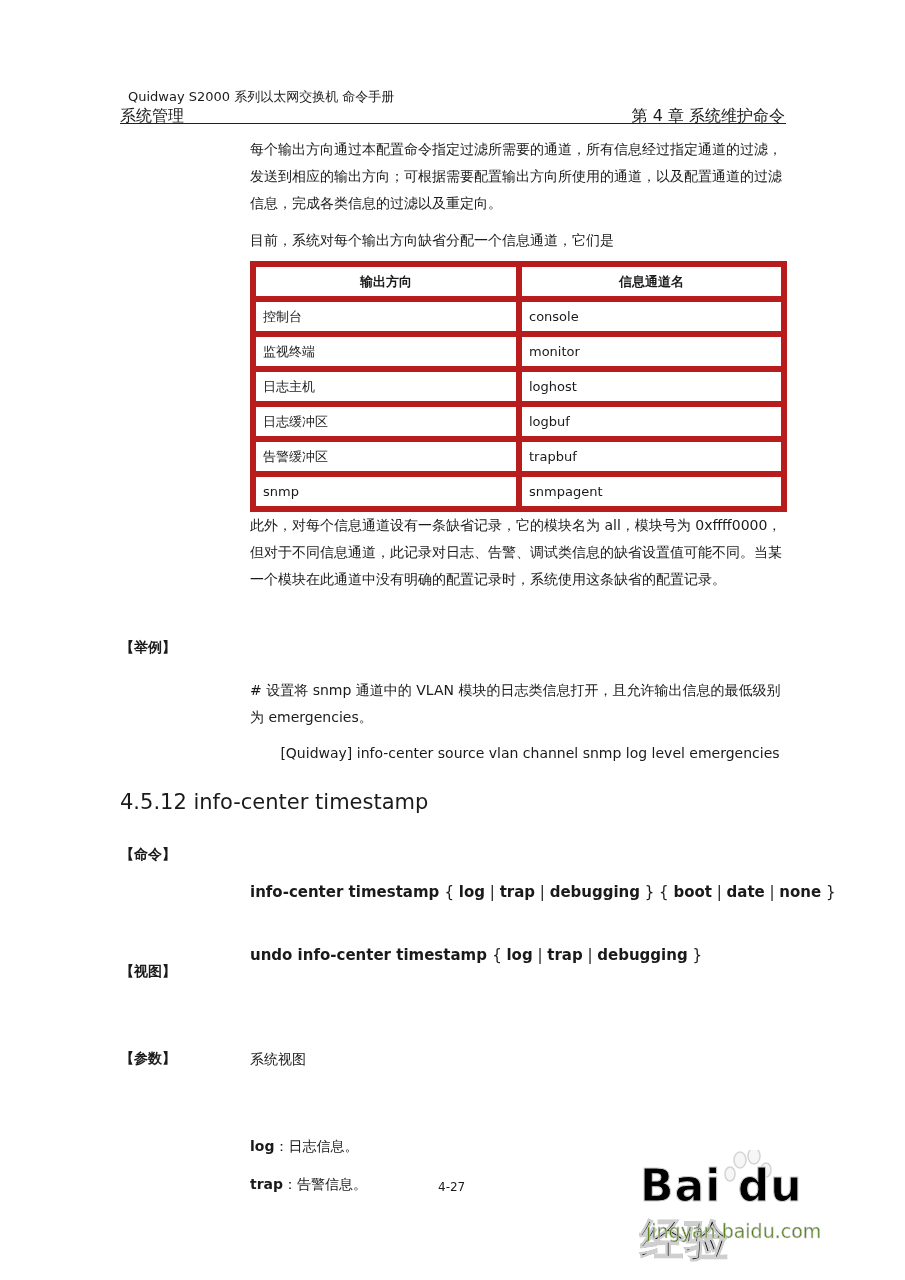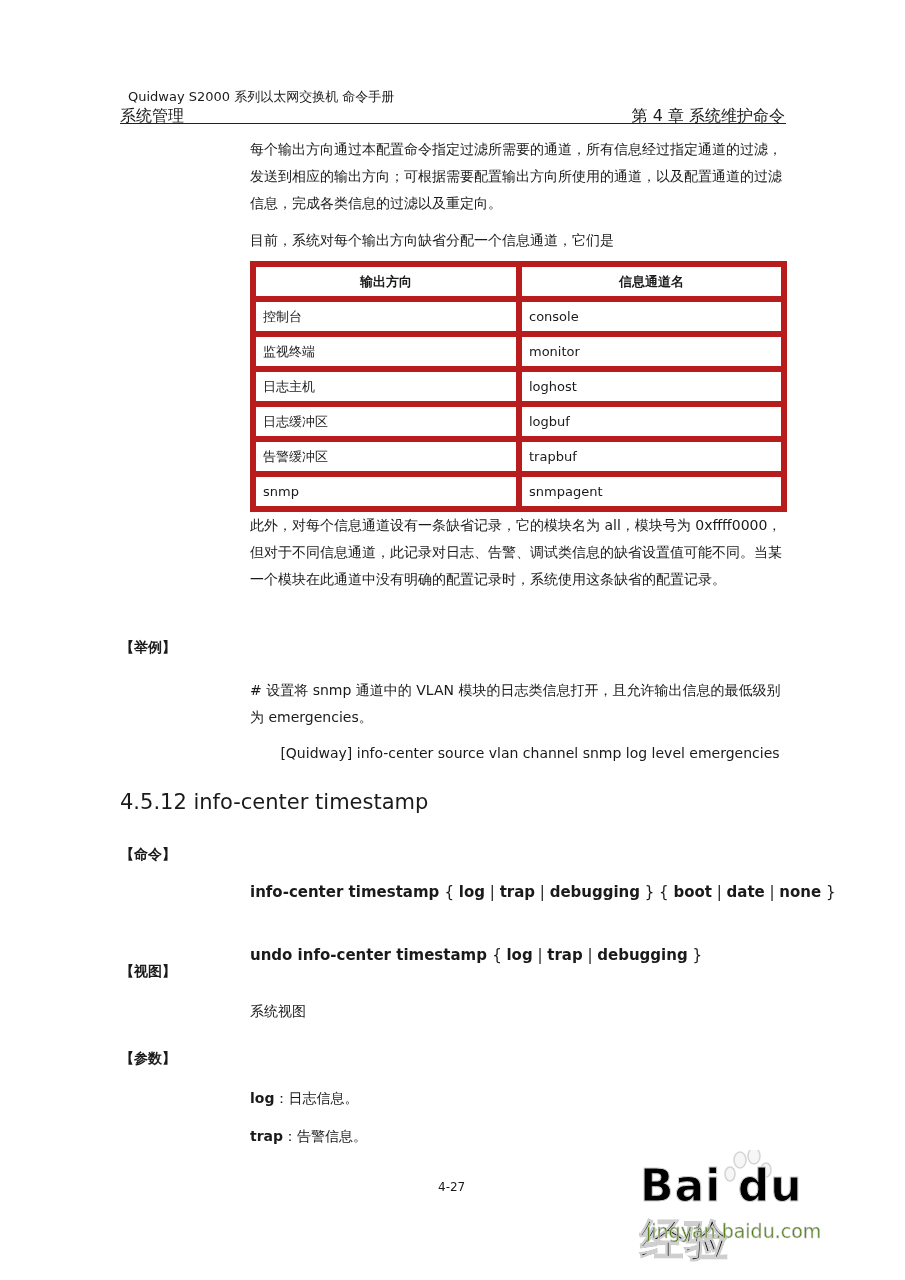--- a/index.html
+++ b/index.html
@@ -12,21 +12,21 @@
   .hdr-rule { left: 120px; top: 123px; width: 666px; height: 0; border-top: 1.5px solid #222; }
   .para { left: 250px; width: 536px; font-size: 14px; line-height: 27px; }
   .section-label { left: 120px; font-size: 14px; font-weight: bold; }
   table.chan { position: absolute; left: 250px; top: 261px; width: 537px; border-collapse: collapse; font-size: 13px; }
   table.chan td, table.chan th { border: 6px solid #b91c1c; height: 29px; padding: 0 7px; text-align: left; font-weight: normal; }
   table.chan th { text-align: center; font-weight: bold; }
   table.chan td.col1, table.chan th.col1 { width: 246px; }
   .h3 { left: 120px; top: 790px; font-size: 21px; }
   .cmd { left: 250px; font-size: 15px; font-weight: bold; }
   .cmd .thin { font-weight: normal; }
-  .param { left: 250px; font-size: 14px; }
+  .param { left: 250px; font-size: 14px; margin-top: 48px; }
   .param b { font-weight: bold; }
   .pageno { left: 438px; top: 1180px; font-size: 12px; }
   .wm { left: 640px; top: 1150px; width: 220px; height: 110px; color: #e5e5e5; }
   .wm-logo { font-size: 44px; font-weight: bold; letter-spacing: 1px; -webkit-text-stroke: 1px #cfcfcf; color: #000000; position: absolute; left: 0; top: 10px; }
   .wm-url { font-size: 19px; position: absolute; left: 6px; top: 70px; -webkit-text-stroke: 0.6px #cfcfcf; color: #4d7c0f; }
   .wm-paw { position: absolute; left: 78px; top: 0px; }
 </style>
 </head>
 <body>
 

